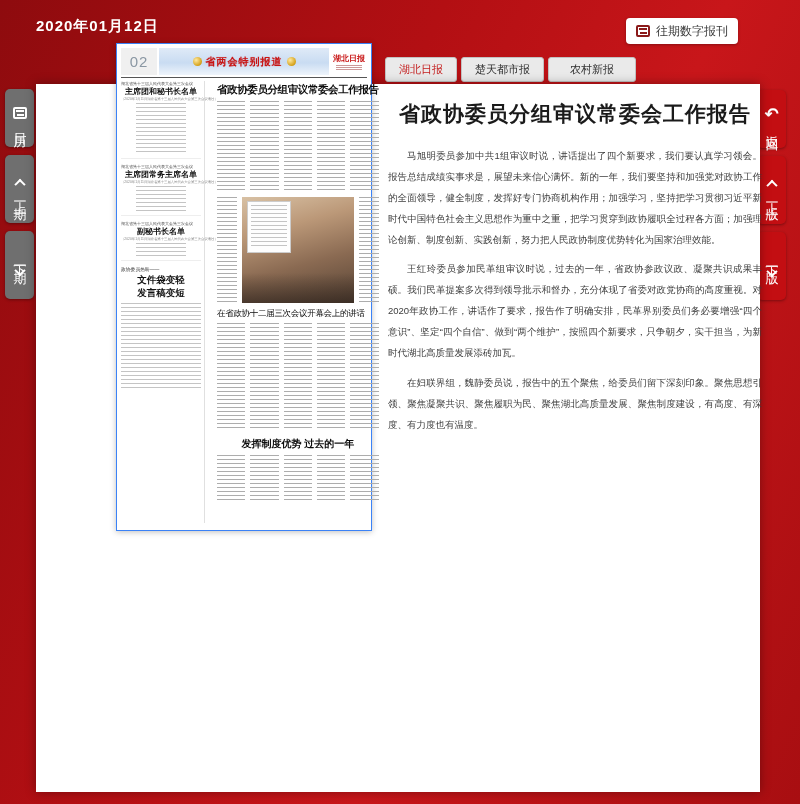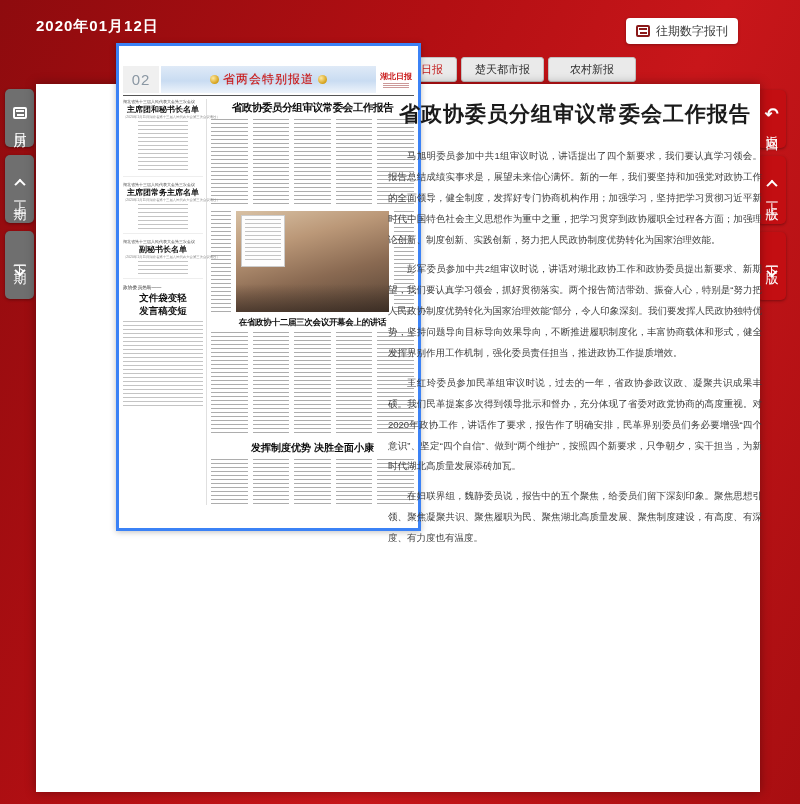--- a/index.html
+++ b/index.html
@@ -42,35 +42,35 @@
   .tab { background:#eaeaea; border:1px solid #c2c2c2; border-radius:3px; padding:4px 13px;
          font-size:11px; color:#333; cursor:pointer; }
   .tab.active { color:#c42020; }
   .tab.wide { padding:4px 21px; }
 
   
   .panel { position:absolute; left:36px; top:84px; width:724px; height:708px; background:#fff;
            box-shadow:0 0 10px rgba(0,0,0,.35); }
 
   
-  .thumb { position:absolute; left:116px; top:43px; width:305px; height:488px; background:#fff;
-           border:3px solid #3b82f6; box-shadow:0 1px 6px rgba(0,0,0,.25); padding:20px 4px; }
+  .thumb { position:absolute; left:116px; top:43px; width:256px; height:488px; background:#fff;
+           border:1px solid #3b82f6; box-shadow:0 1px 6px rgba(0,0,0,.25); padding:4px 4px; }
   .thumb-header { display:flex; align-items:stretch; height:27px; gap:2px; }
   .pagenum { width:36px; background:#f0f0f0; color:#8a97a3; font-size:15px; display:flex;
              align-items:center; justify-content:center; letter-spacing:1px; }
   .banner { flex:1; background:linear-gradient(180deg,#dfeaf7 0%,#c9dcf2 55%,#eef4fb 100%);
             display:flex; align-items:center; justify-content:center; gap:4px; position:relative; }
-  .banner-title { color:#c81414; font-size:12px; font-weight:normal; letter-spacing:1px;
+  .banner-title { color:#c81414; font-size:10px; font-weight:bold; letter-spacing:1px;
                   text-shadow:0 0 1px rgba(200,20,20,.4); }
   .emblem { width:9px; height:9px; border-radius:50%; background:radial-gradient(circle at 35% 35%,#ffe9a0,#d4a017 70%,#a87708); }
   .masthead { width:36px; display:flex; flex-direction:column; align-items:center; justify-content:center; gap:1px; }
   .masthead-name { color:#c81414; font-size:8px; font-weight:bold; white-space:nowrap; }
   .masthead i { display:block; width:26px; height:1px; background:#c99; }
   .thumb-rule { height:1px; background:#555; margin:2px 0 3px; }
-  .thumb-body { display:flex; gap:4px; height:calc(100% - 36px); }
+  .thumb-body { display:flex; gap:12px; height:calc(100% - 36px); }
   .thumb-left { width:84px; border-right:1px solid #e0e0e0; padding-right:3px; }
   .sec { margin-bottom:5px; border-bottom:1px solid #eee; padding-bottom:3px; }
   .sec-kicker { font-size:8px; transform:scale(.5); transform-origin:0 0; white-space:nowrap; color:#444; height:5px; }
   .sec-title { font-size:8px; font-weight:bold; color:#111; text-align:center; white-space:nowrap; }
   .sec-note { font-size:8px; transform:scale(.42); transform-origin:0 0; white-space:nowrap; color:#888; height:4px; }
   .stripes { background:repeating-linear-gradient(to bottom,#adadad 0 1px,transparent 1px 4px); }
   .stripes.light { background:repeating-linear-gradient(to bottom,#c4c4c4 0 1px,transparent 1px 4px); }
   .namelist { width:62%; margin:2px auto 0; height:34px; }
   .box-kicker { font-size:8px; transform:scale(.6); transform-origin:0 0; white-space:nowrap; color:#333; height:6px; margin-top:2px; }
   .box-title { font-size:9.5px; font-weight:bold; color:#111; text-align:center; line-height:1.4; margin:1px 12px 3px; }
@@ -80,21 +80,21 @@
   .cols { display:flex; gap:5px; }
   .cols .col { flex:1; }
   .colsA { height:92px; }
   .photo-row { display:flex; gap:5px; height:106px; margin:4px 0 2px; }
   .photo-row .col { width:18px; }
   .photo { flex:1; position:relative; background:linear-gradient(165deg,#d8c1a4 0%,#bb9878 30%,#8a6a52 62%,#554234 100%); }
   .photo::after { content:''; position:absolute; left:0; right:0; bottom:0; height:28%;
                   background:linear-gradient(180deg,rgba(40,30,25,0) 0%,rgba(40,30,25,.55) 100%); }
   .quote-box { position:absolute; left:5px; top:4px; width:44px; height:52px; background:#fdfdfd;
                border:1px solid #ccc; padding:3px; z-index:2; }
-  .caption { font-size:8.5px; font-weight:bold; color:#0d0d0d; text-align:center; white-space:nowrap;
+  .caption { font-size:8.5px; font-weight:normal; color:#0d0d0d; white-space:nowrap;
              letter-spacing:-.3px; margin:3px 0; }
   .colsB { height:108px; }
   .subhead { font-size:10px; font-weight:bold; color:#0d0d0d; text-align:center; white-space:nowrap; margin:6px 0 4px; }
   .colsC { height:48px; }
 
   
   .article { position:absolute; left:388px; top:100px; width:374px; height:686px; overflow:hidden; }
   .article-title { font-size:21px; font-weight:bold; color:#1a1a1a; text-align:center;
                    letter-spacing:1px; margin-bottom:18px; }
   .article-body p { font-size:9.5px; line-height:2.2; color:#3d3d3d; text-align:justify;
@@ -205,33 +205,32 @@
         <div class="col stripes" style="flex:0 0 20px;"></div>
       </div>
       <div class="caption">在省政协十二届三次会议开幕会上的讲话</div>
       <div class="cols colsB">
         <div class="col stripes"></div>
           <div class="col stripes"></div>
           <div class="col stripes"></div>
           <div class="col stripes"></div>
           <div class="col stripes"></div>
       </div>
-      <div class="subhead">发挥制度优势 决胜全面小康</div>
+      <div class="subhead">发挥制度优势 过去的一年</div>
       <div class="cols colsC">
         <div class="col stripes"></div>
           <div class="col stripes"></div>
           <div class="col stripes"></div>
           <div class="col stripes"></div>
           <div class="col stripes"></div>
       </div>
     </div>
   </div>
 </div>
 
 <div class="article">
   <div class="article-title">省政协委员分组审议常委会工作报告</div>
   <div class="article-body">
       <p class="para">马旭明委员参加中共1组审议时说，讲话提出了四个新要求，我们要认真学习领会。报告总结成绩实事求是，展望未来信心满怀。新的一年，我们要坚持和加强党对政协工作的全面领导，健全制度，发挥好专门协商机构作用；加强学习，坚持把学习贯彻习近平新时代中国特色社会主义思想作为重中之重，把学习贯穿到政协履职全过程各方面；加强理论创新、制度创新、实践创新，努力把人民政协制度优势转化为国家治理效能。</p>
-      <p class="para">彭军委员参加中共2组审议时说，讲话对湖北政协工作和政协委员提出新要求、新期望，我们要认真学习领会，抓好贯彻落实。两个报告简洁带劲、振奋人心，特别是“努力把人民政协制度优势转化为国家治理效能”部分，令人印象深刻。我们要发挥人民政协独特优势，坚持问题导向目标导向效果导向，不断推进履职制度化，丰富协商载体和形式，健全发挥界别作用工作机制，强化委员责任担当，推进政协工作提质增效。</p>
       <p class="para">王红玲委员参加民革组审议时说，过去的一年，省政协参政议政、凝聚共识成果丰硕。我们民革提案多次得到领导批示和督办，充分体现了省委对政党协商的高度重视。对2020年政协工作，讲话作了要求，报告作了明确安排，民革界别委员们务必要增强“四个意识”、坚定“四个自信”、做到“两个维护”，按照四个新要求，只争朝夕，实干担当，为新时代湖北高质量发展添砖加瓦。</p>
       <p class="para">在妇联界组，魏静委员说，报告中的五个聚焦，给委员们留下深刻印象。聚焦思想引领、聚焦凝聚共识、聚焦履职为民、聚焦湖北高质量发展、聚焦制度建设，有高度、有深度、有力度也有温度。</p>
     </div>
 </div>
 
 </body></html>

